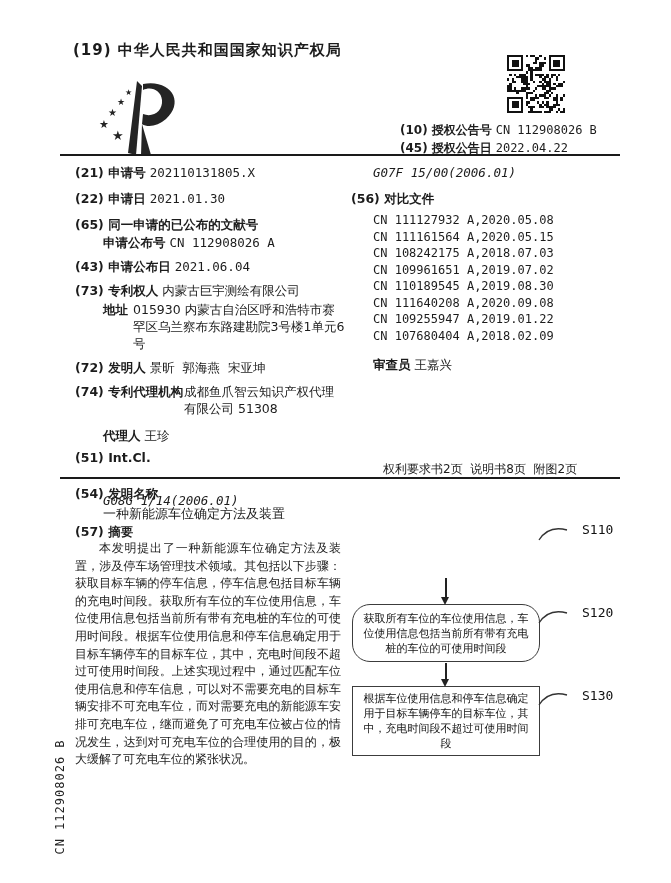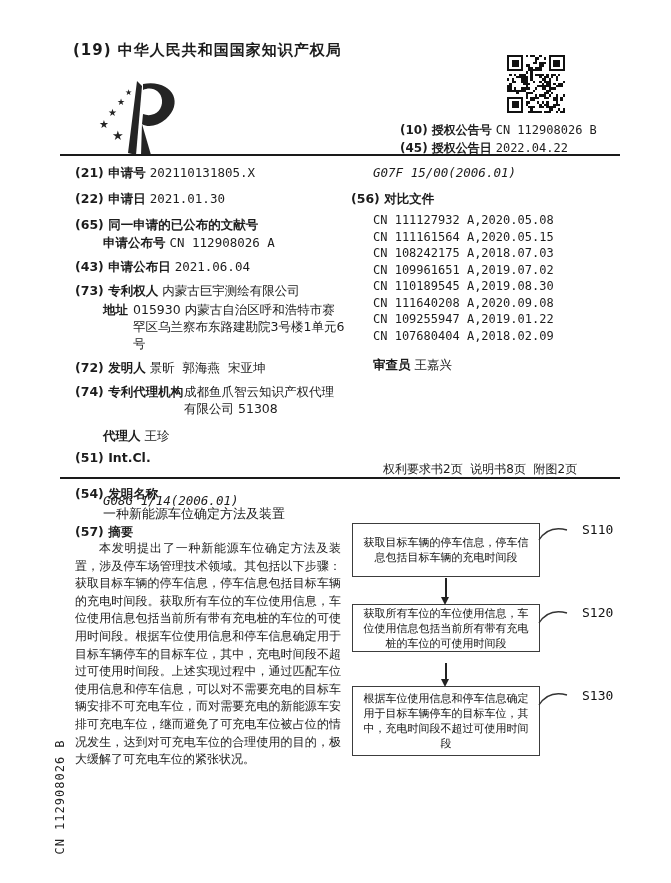--- a/index.html
+++ b/index.html
@@ -127,22 +127,21 @@
 
   <div class="abs small val" style="left:383px;top:461px;">权利要求书2页  说明书8页  附图2页</div>
 
   <div class="abs hline" style="left:60px;top:477px;width:560px;height:1.5px;"></div>
 
   <div class="abs field b" style="left:75px;top:485px;">(54) 发明名称</div>
   <div class="abs titletext" style="left:103px;top:505px;">一种新能源车位确定方法及装置</div>
   <div class="abs field b" style="left:75px;top:523px;">(57) 摘要</div>
   <div class="abs abstract" style="left:75px;top:540px;width:266px;">本发明提出了一种新能源车位确定方法及装置，涉及停车场管理技术领域。其包括以下步骤：获取目标车辆的停车信息，停车信息包括目标车辆的充电时间段。获取所有车位的车位使用信息，车位使用信息包括当前所有带有充电桩的车位的可使用时间段。根据车位使用信息和停车信息确定用于目标车辆停车的目标车位，其中，充电时间段不超过可使用时间段。上述实现过程中，通过匹配车位使用信息和停车信息，可以对不需要充电的目标车辆安排不可充电车位，而对需要充电的新能源车安排可充电车位，继而避免了可充电车位被占位的情况发生，达到对可充电车位的合理使用的目的，极大缓解了可充电车位的紧张状况。</div>
 
-  <div class="abs flow-box" style="left:352px;top:523px;width:188px;height:54px;">获取目标车辆的停车信息，停车信息包括目标车辆的充电时间段</div>
-  <div class="abs flow-box" style="left:352px;top:604px;width:188px;height:48px;">获取所有车位的车位使用信息，车位使用信息包括当前所有带有充电桩的车位的可使用时间段</div>
+  <div class="abs flow-box" style="left:352px;top:604px;width:188px;height:58px;border-radius:18px;">获取所有车位的车位使用信息，车位使用信息包括当前所有带有充电桩的车位的可使用时间段</div>
   <div class="abs flow-box" style="left:352px;top:686px;width:188px;height:70px;">根据车位使用信息和停车信息确定用于目标车辆停车的目标车位，其中，充电时间段不超过可使用时间段</div>
 
   <div class="flow-line" style="left:445px;top:578px;height:20px;"></div>
   <div class="flow-head" style="left:441px;top:597px;"></div>
   <div class="flow-line" style="left:445px;top:663px;height:17px;"></div>
   <div class="flow-head" style="left:441px;top:679px;"></div>
 
   <svg class="abs" style="left:538px;top:526px;" width="30" height="15">
     <path d="M1,14 C8,3 18,1 29,4" stroke="#333" fill="none" stroke-width="1.3"></path>
   </svg>

